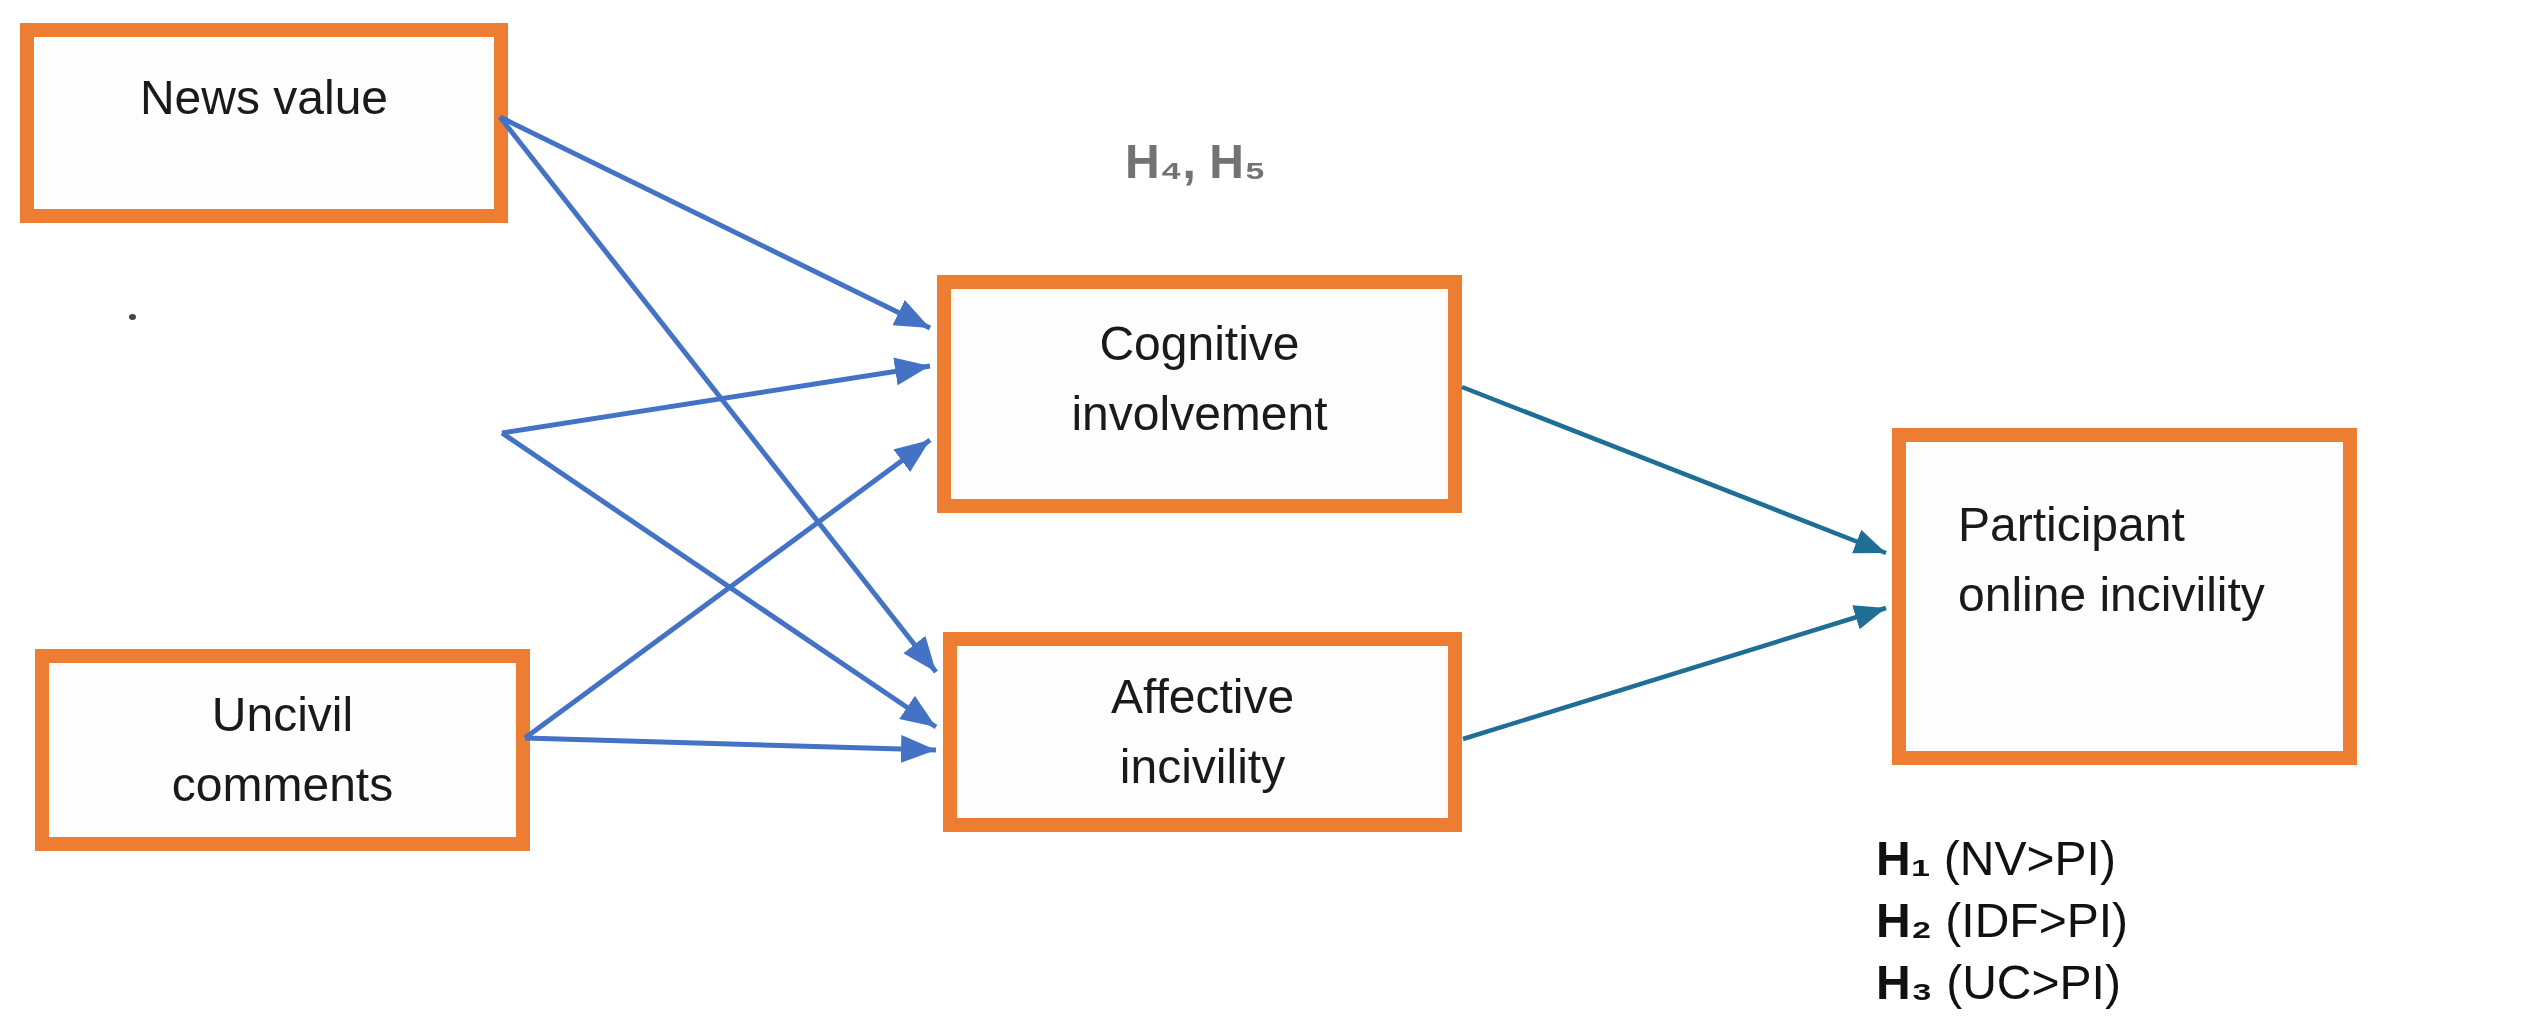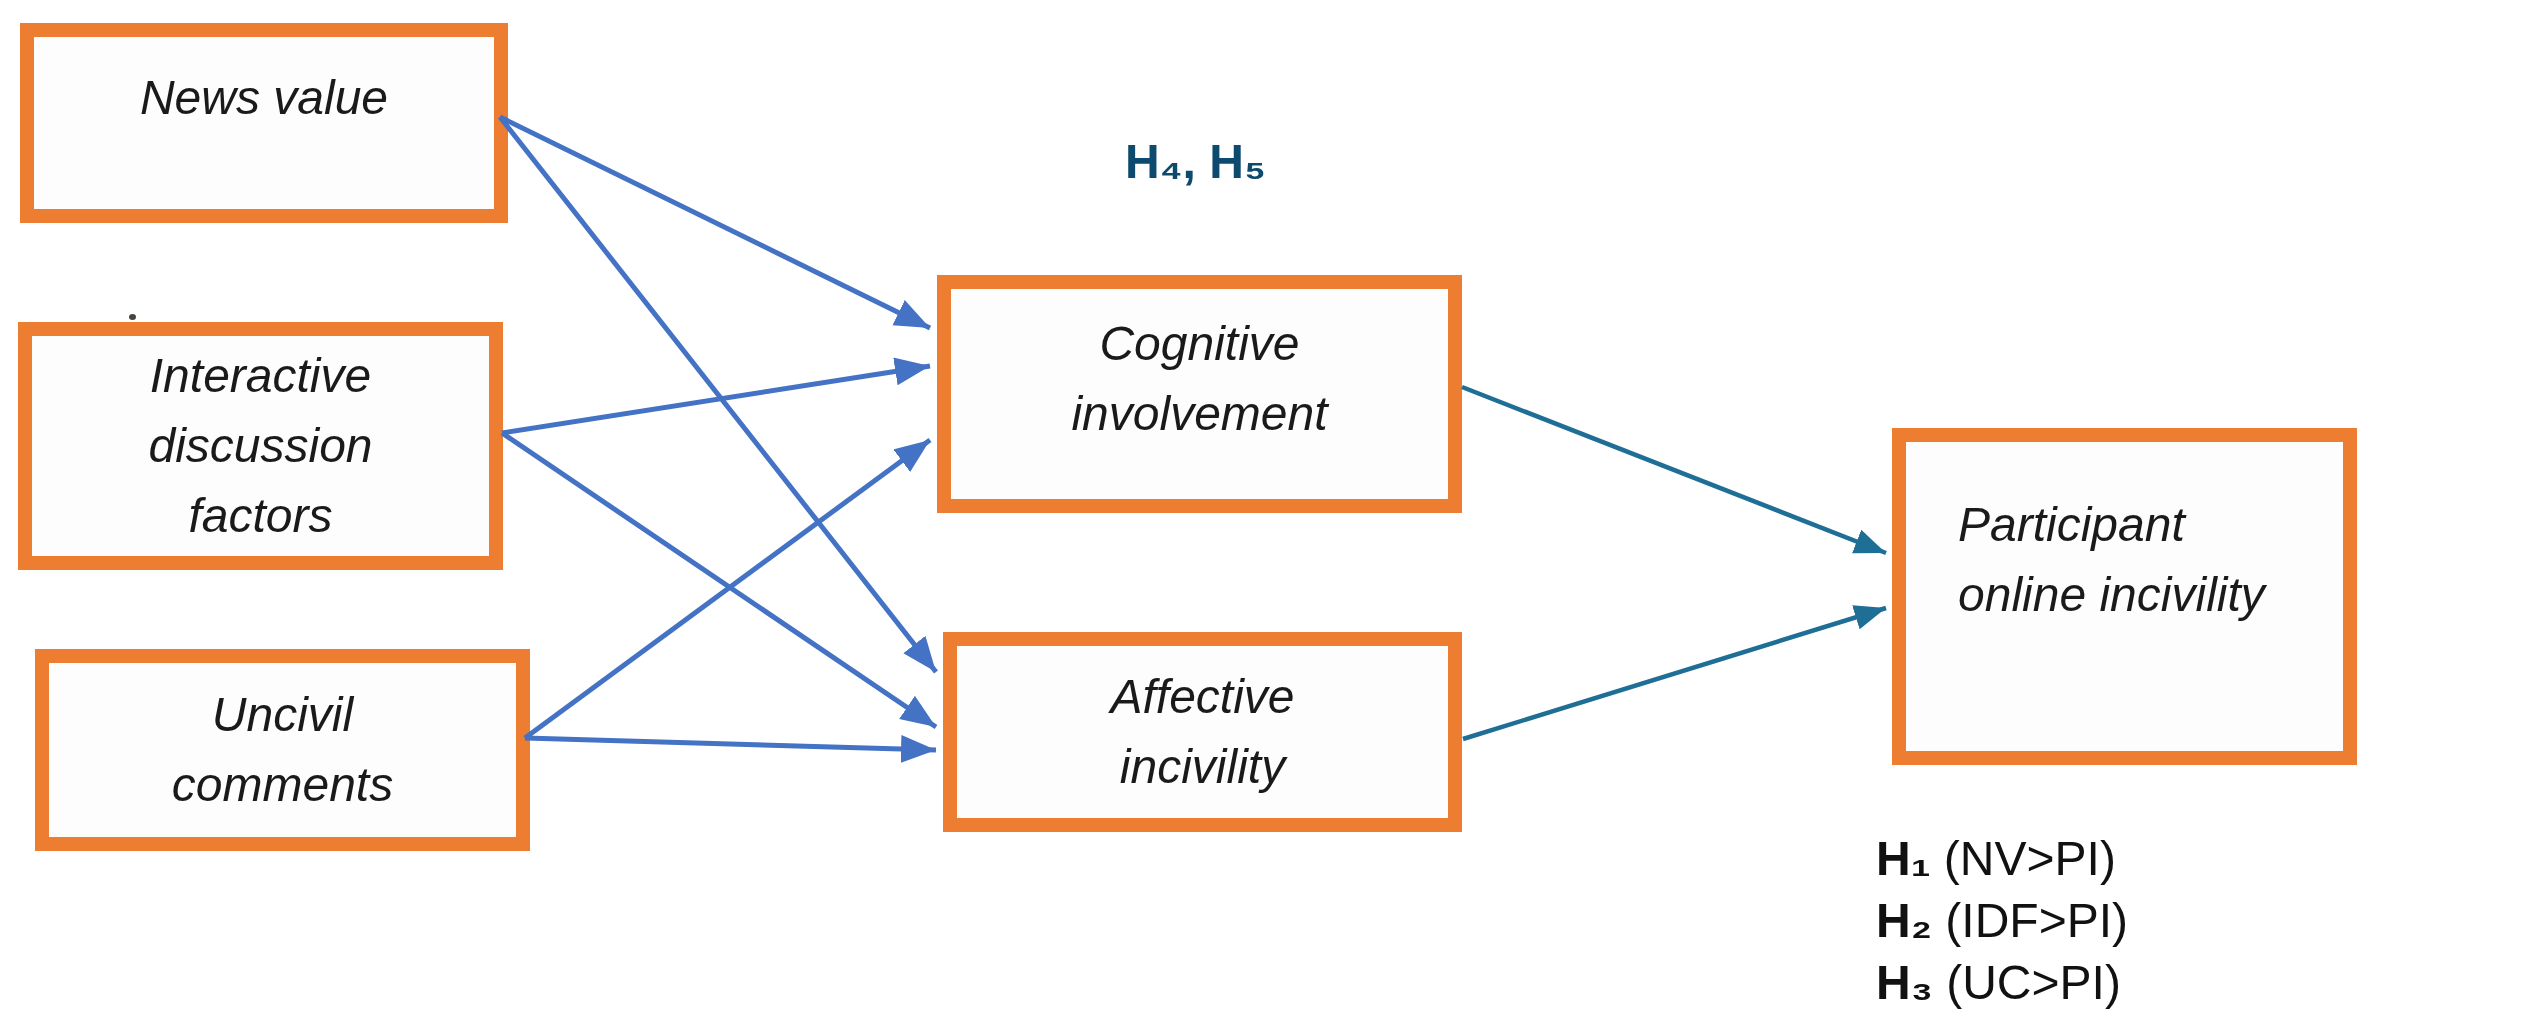--- a/index.html
+++ b/index.html
@@ -27,32 +27,31 @@
     align-items:flex-start;
     justify-content:center;
   }
   .node.v-center{align-items:center;}
   .node-label{
     font-size:48px;
     line-height:70px;
     white-space:pre-line;
     text-align:center;
     color:var(--ink);
-    font-style:italic;
   }
   .node-label.left{text-align:left;}
   #arrow-layer{
     position:absolute;left:0;top:0;width:2539px;height:1024px;
     pointer-events:none;
   }
   .floating-label{
     position:absolute;
     font-size:48px;
     font-weight:bold;
-    color:#0c4a6e;
+    color:#737373;
   }
   #hypotheses{
     position:absolute;
     left:1876px;top:828px;
     font-size:48px;
     line-height:62px;
     color:#111;
   }
   .hypothesis-row .h-id{font-weight:bold;}
   #stray-mark{
@@ -65,25 +64,20 @@
 </style>
 </head>
 <body>
 
 <div id="stage">
 
   <div class="node" id="box-nv" style="left:20px;top:23px;width:488px;height:200px;padding-top:26px;">
     <span class="node-label">News value</span>
   </div>
 
-  <div class="node v-center" id="box-idf" style="left:18px;top:322px;width:485px;height:248px;">
-    <span class="node-label">Interactive
-discussion
-factors</span>
-  </div>
 
   <div class="node v-center" id="box-uc" style="left:35px;top:649px;width:495px;height:202px;">
     <span class="node-label">Uncivil
 comments</span>
   </div>
 
   <div class="node" id="box-cog" style="left:937px;top:275px;width:525px;height:238px;padding-top:20px;">
     <span class="node-label">Cognitive
 involvement</span>
   </div>

